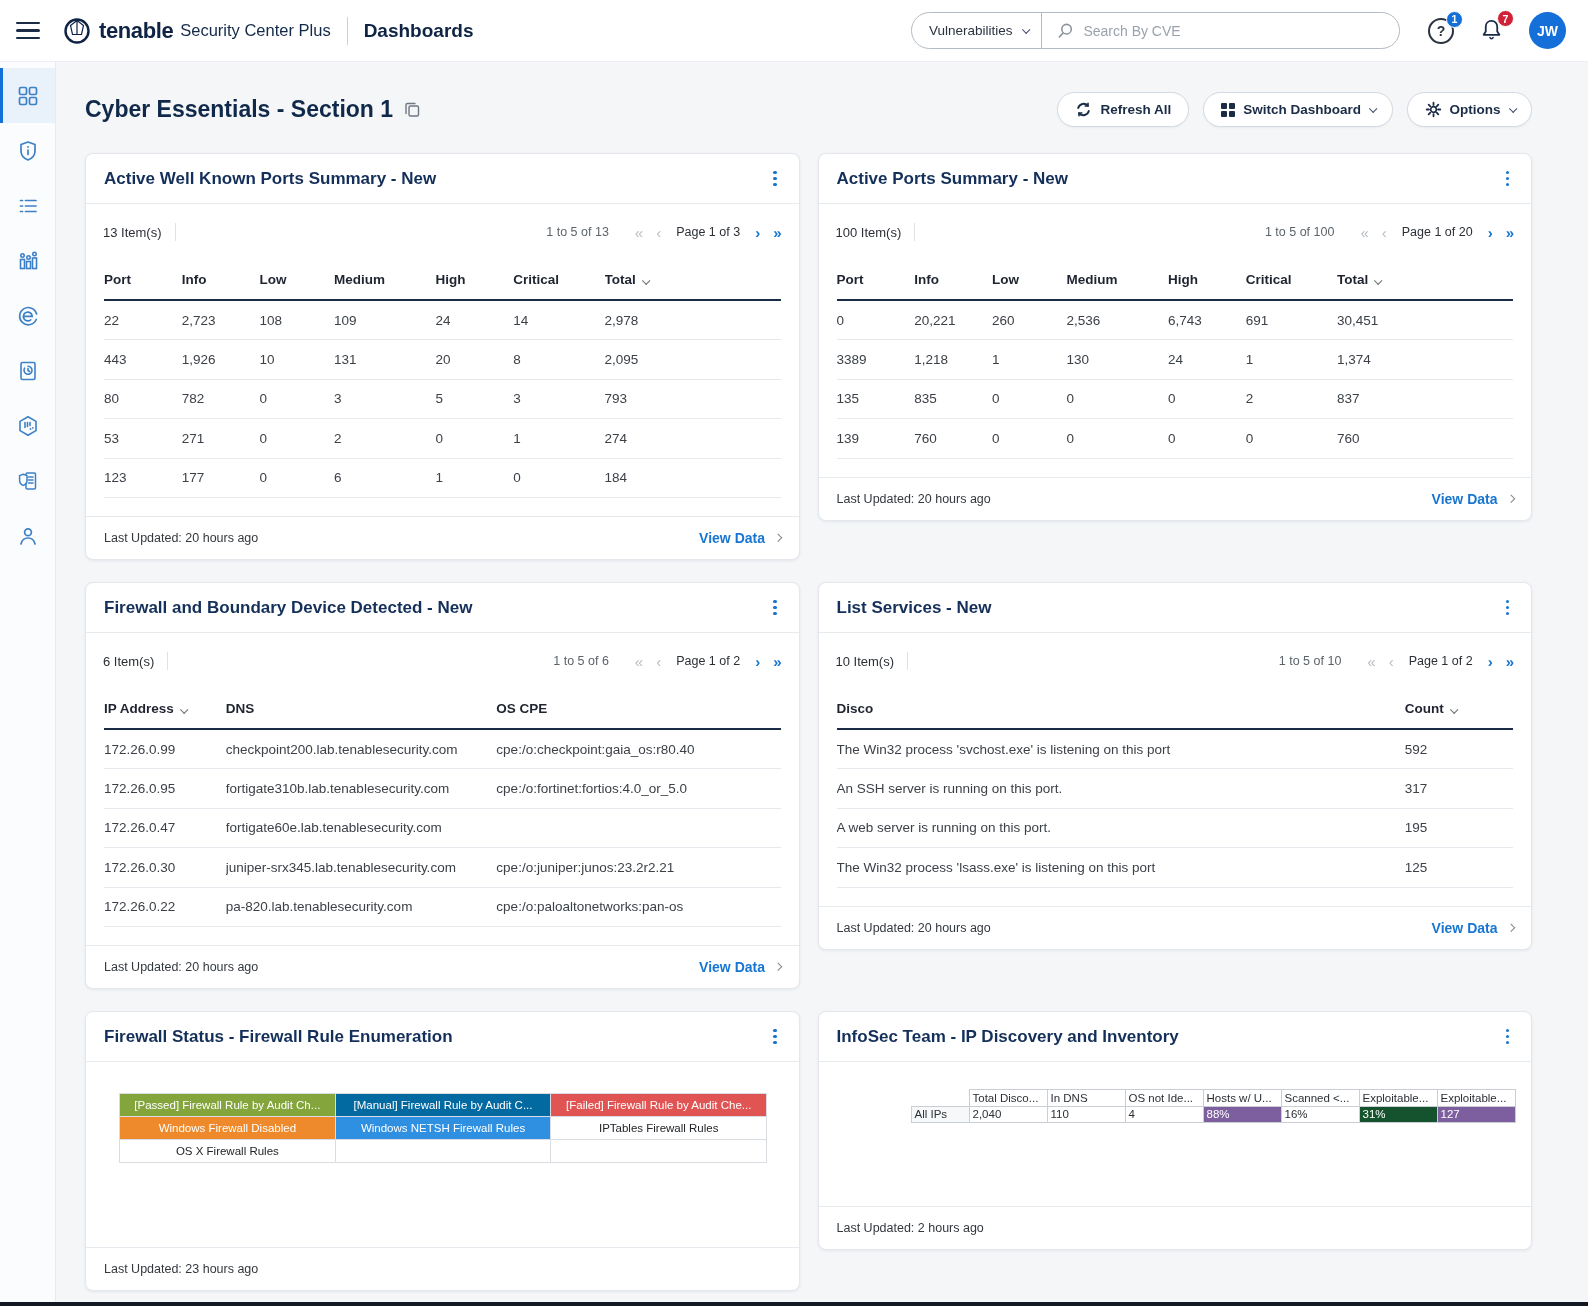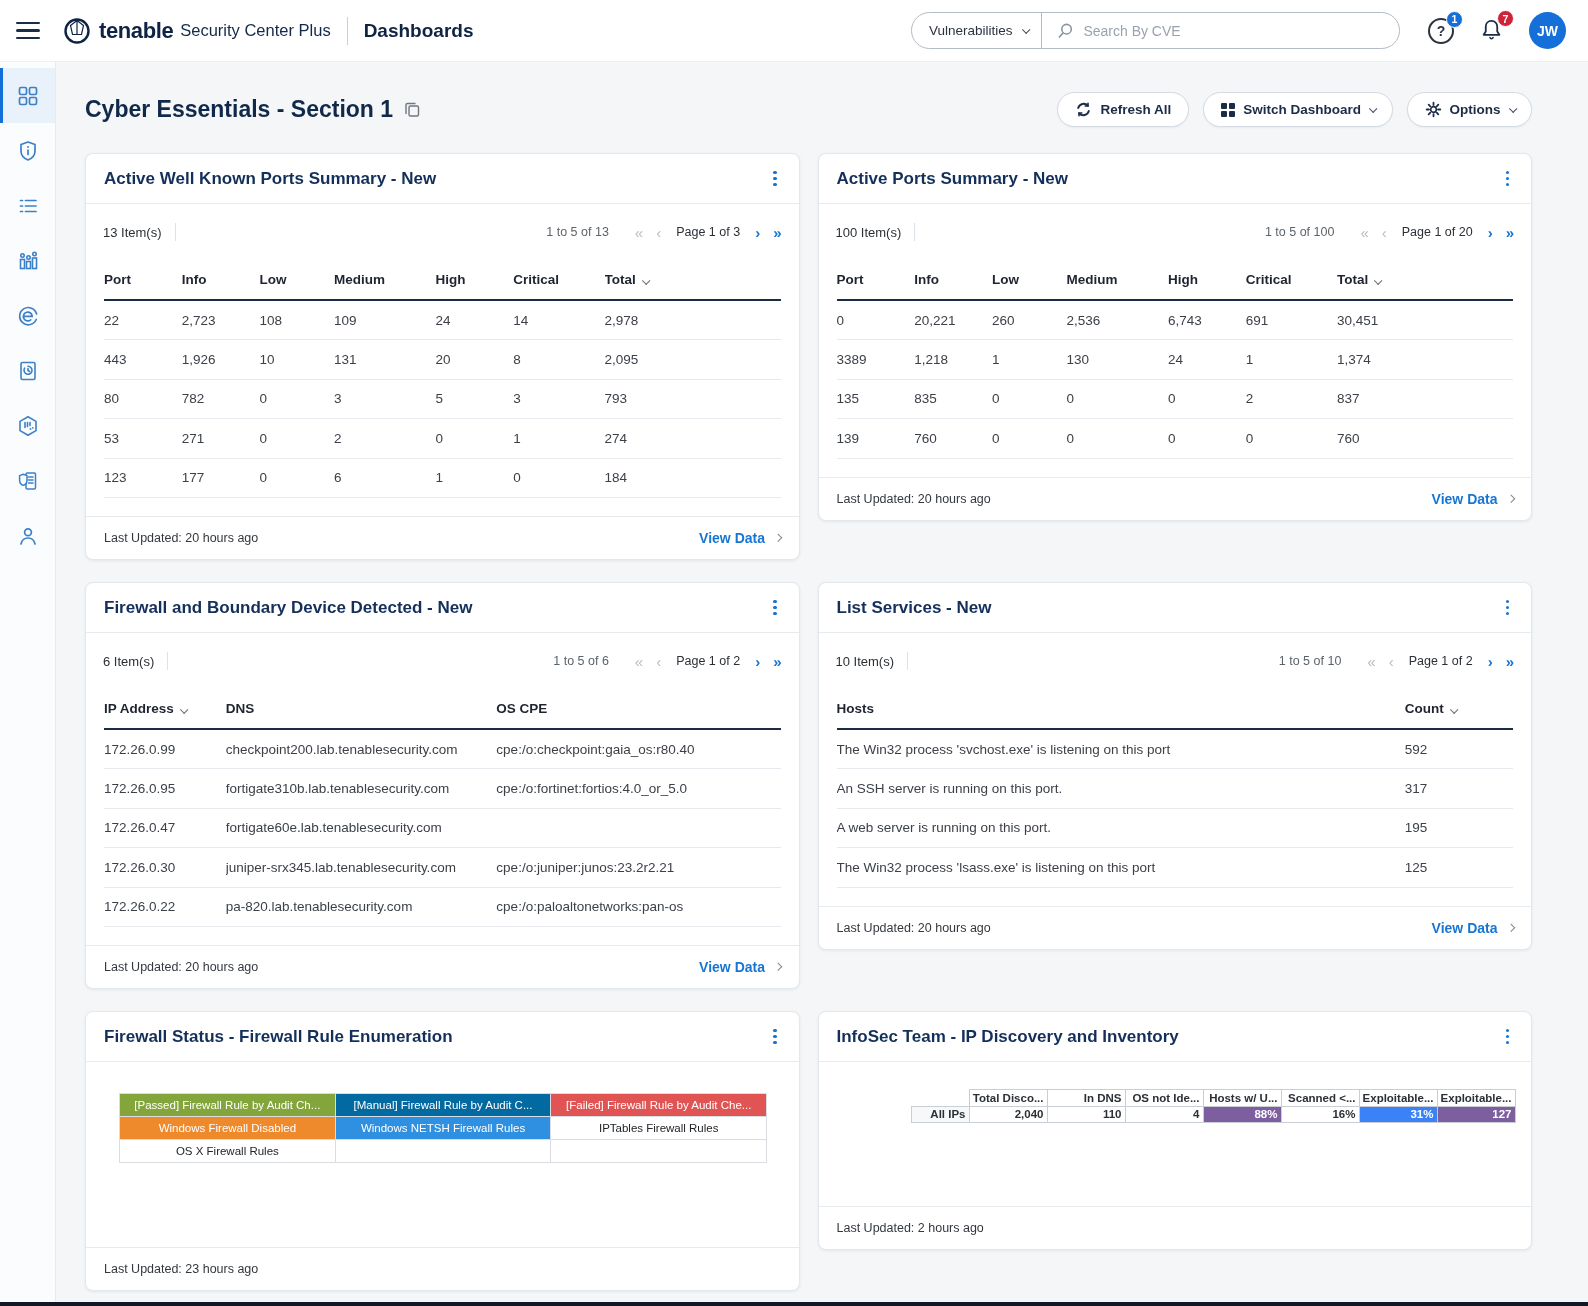--- a/index.html
+++ b/index.html
@@ -92,21 +92,21 @@
   .updated { font-size:12.5px; color:#33383e; }
   .view-data { display:flex; align-items:center; gap:10px; font-size:14px; font-weight:bold;
     color:#1876d2; cursor:pointer; }
   .view-data .chev { border-color:#828a92; }
   
   .matrix { border-collapse:collapse; margin:31px 0 0 33px; table-layout:fixed; }
   .matrix td { width:215.7px; height:23px; font-size:11.5px; text-align:center;
     border:1px solid #d9dde2; white-space:nowrap; overflow:hidden; padding:0 4px; }
   
   .imatrix { border-collapse:collapse; margin:27px 0 0 92px; table-layout:fixed; }
-  .imatrix th, .imatrix td { height:16.5px; font-size:11.5px; font-weight:bold; text-align:right;
+  .imatrix th, .imatrix td { height:16.5px; font-size:11.5px; font-weight:normal; text-align:left;
     border:1px solid #c9ced4; white-space:nowrap; overflow:hidden; padding:0 3px; color:#2b3036; background:#fff; }
   .imatrix .h-empty { border:none; background:transparent; }
   .imatrix col.lbl { width:58px; } .imatrix col.dat { width:78px; }
   .spacer66 { height:66px; } .spacer65 { height:65px; }
   .bottom-bar { position:absolute; left:0; bottom:0; width:100%; height:4px; background:#131722; }
   svg.icn { display:block; }
 </style>
 </head>
 <body>
 
@@ -519,21 +519,21 @@
             <span class="arrow">«</span>
             <span class="arrow">‹</span>
             <span class="pg-page">Page 1 of 2</span>
             <span class="arrow on">›</span>
             <span class="arrow on">»</span>
           </span>
         </div>
         <table class="data">
           <thead>
               <tr>
-                <th class="w-name">Hosts</th>
+                <th class="w-name">Disco</th>
                 <th class="w-count">Count<i class="chev"></i></th>
               </tr>
             </thead>
           <tbody>
               <tr>
                 <td>The Win32 process 'svchost.exe' is listening on this port</td>
                 <td>592</td>
               </tr>
               <tr>
                 <td>An SSH server is running on this port.</td>
@@ -625,21 +625,21 @@
               </tr>
             </thead>
           <tbody>
               <tr>
                 <td style="background: rgb(247, 248, 249); color: rgb(43, 48, 54);">All IPs</td>
                 <td style="background: rgb(255, 255, 255); color: rgb(43, 48, 54);">2,040</td>
                 <td style="background: rgb(255, 255, 255); color: rgb(43, 48, 54);">110</td>
                 <td style="background: rgb(255, 255, 255); color: rgb(43, 48, 54);">4</td>
                 <td style="background: rgb(125, 95, 160); color: rgb(255, 255, 255);">88%</td>
                 <td style="background: rgb(255, 255, 255); color: rgb(43, 48, 54);">16%</td>
-                <td style="background: #3b82f6; color: rgb(255, 255, 255);">31%</td>
+                <td style="background: #14532d; color: rgb(255, 255, 255);">31%</td>
                 <td style="background: rgb(125, 95, 160); color: rgb(255, 255, 255);">127</td>
               </tr>
             </tbody>
         </table>
         <div class="spacer65"></div>
         <div class="p-foot">
           <span class="updated">Last Updated: 2 hours ago</span>
         </div>
       </div>
     </div>

